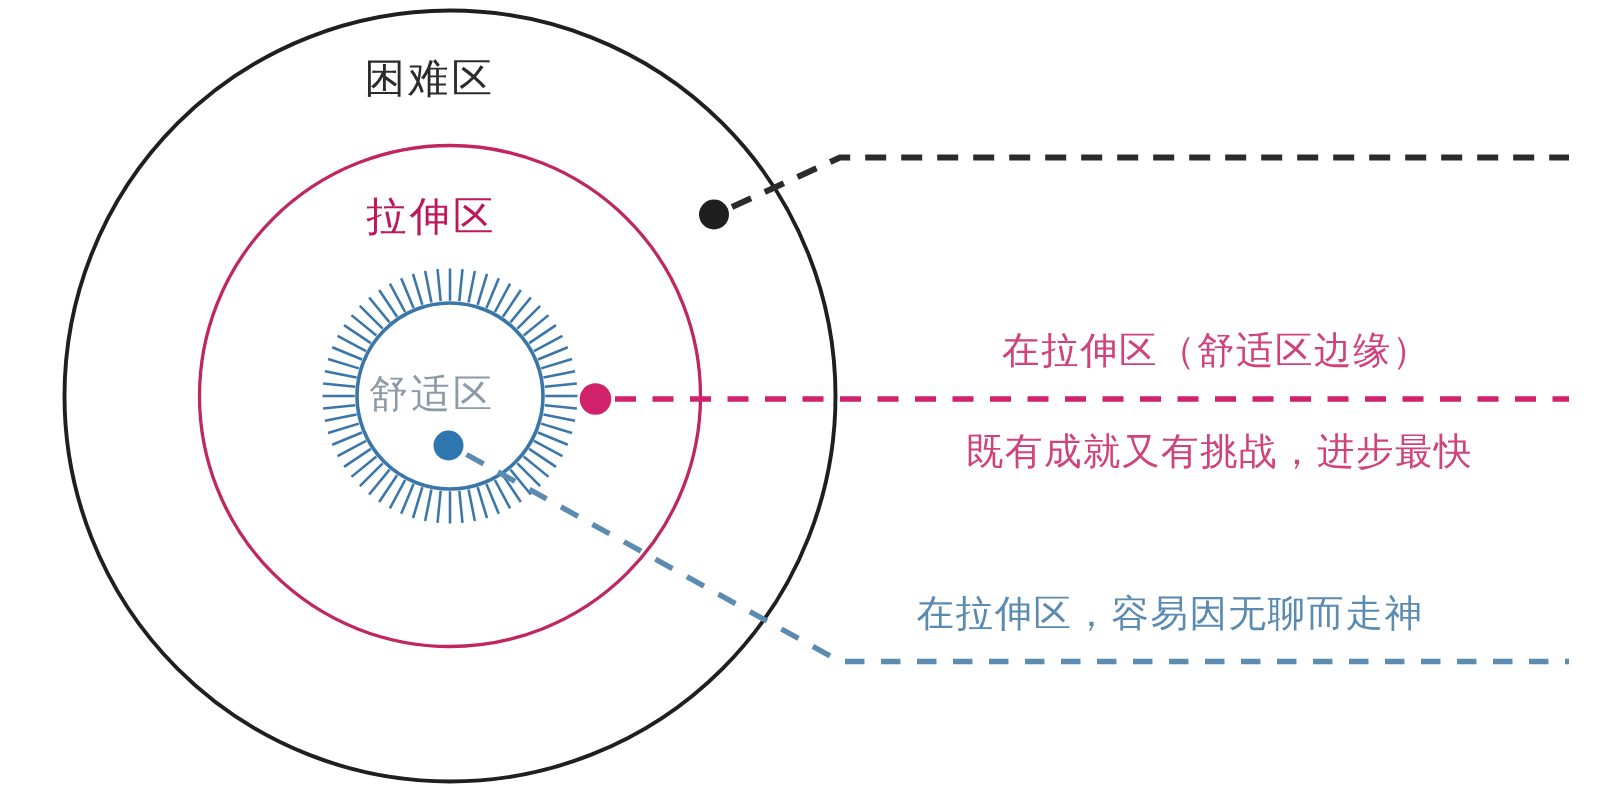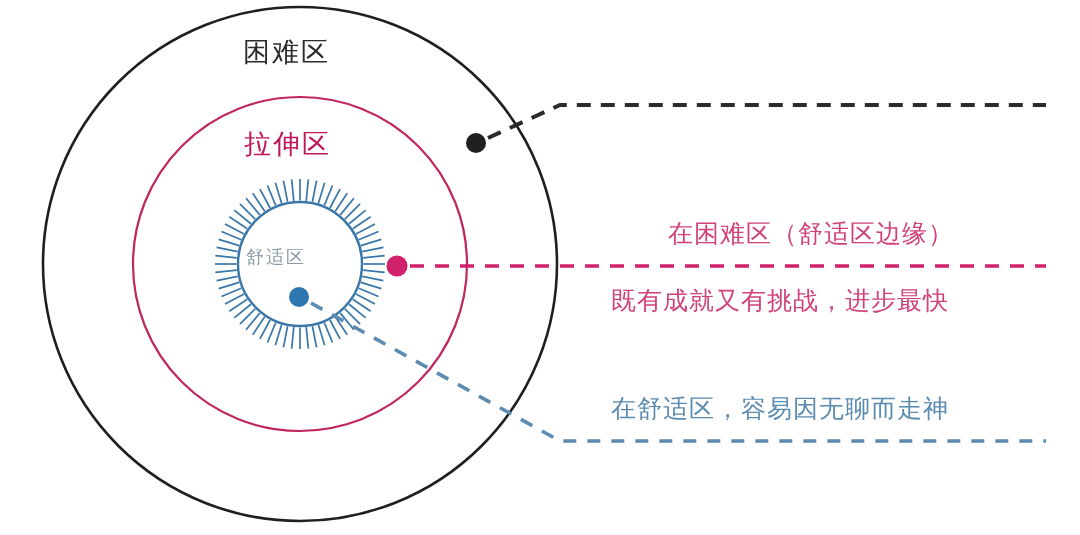--- a/index.html
+++ b/index.html
@@ -47,37 +47,37 @@
   }
   #label-stretch-zone {
     left: 244px;
     top: 126px;
     font-size: 27px;
     color: #be185d;
   }
   #label-comfort-zone {
     left: 246px;
     top: 245px;
-    font-size: 18px;
+    font-size: 26px;
     color: #8a9aa8;
   }
   #ann-hard {
     left: 604px;
     top: 57px;
     font-size: 25px;
     color: #3b3b3b;
   }
   #ann-stretch-1 {
     left: 668px;
     top: 217px;
     font-size: 25px;
     color: #d0427c;
   }
   #ann-stretch-2 {
-    left: 611px;
+    left: 644px;
     top: 284px;
     font-size: 25px;
     color: #d0427c;
   }
   #ann-comfort {
     left: 611px;
     top: 392px;
     font-size: 25px;
     color: #5b8bb0;
   }
@@ -176,19 +176,19 @@
     <circle id="dot-comfort" cx="299" cy="297" r="10" fill="#2e76b0"></circle>
   </svg>
 
   <div class="zone-label" id="label-hard-zone">困难区</div>
 
   <div class="zone-label" id="label-stretch-zone">拉伸区</div>
 
   <div class="zone-label" id="label-comfort-zone">舒适区</div>
 
 
-  <div class="annotation" id="ann-stretch-1">在困难区（舒适区边缘）</div>
+  <div class="annotation" id="ann-stretch-1">在拉伸区（舒适区边缘）</div>
 
   <div class="annotation" id="ann-stretch-2">既有成就又有挑战，进步最快</div>
 
-  <div class="annotation" id="ann-comfort">在舒适区，容易因无聊而走神</div>
+  <div class="annotation" id="ann-comfort">在拉伸区，容易因无聊而走神</div>
 
 </div>
 
 </body></html>

